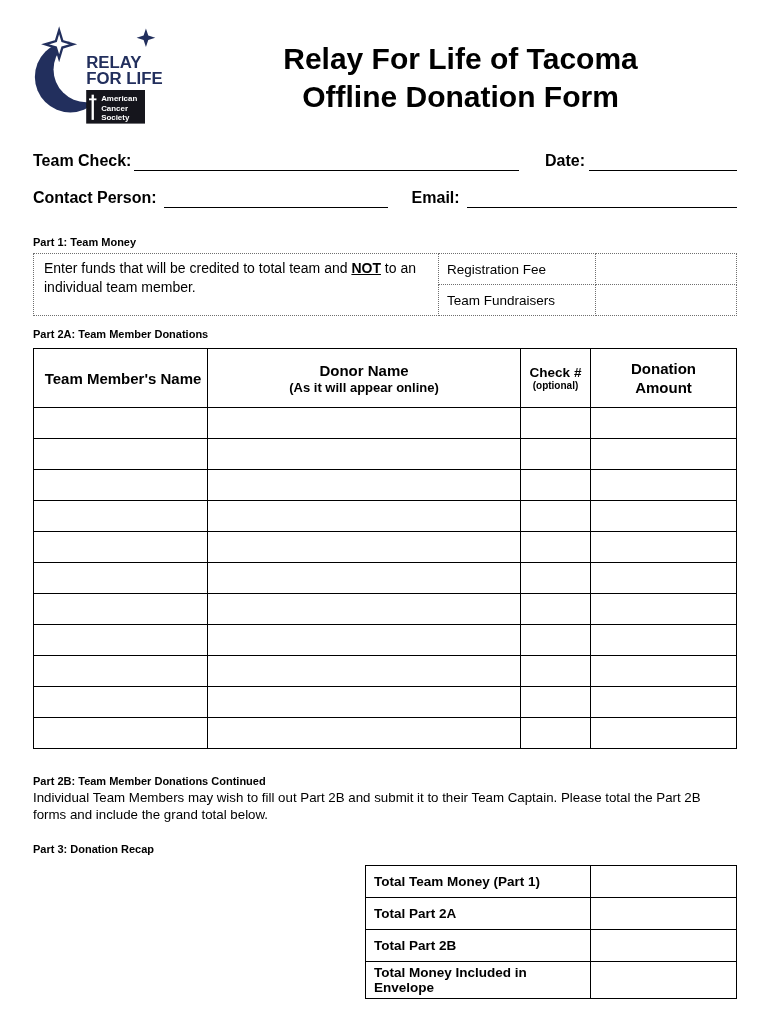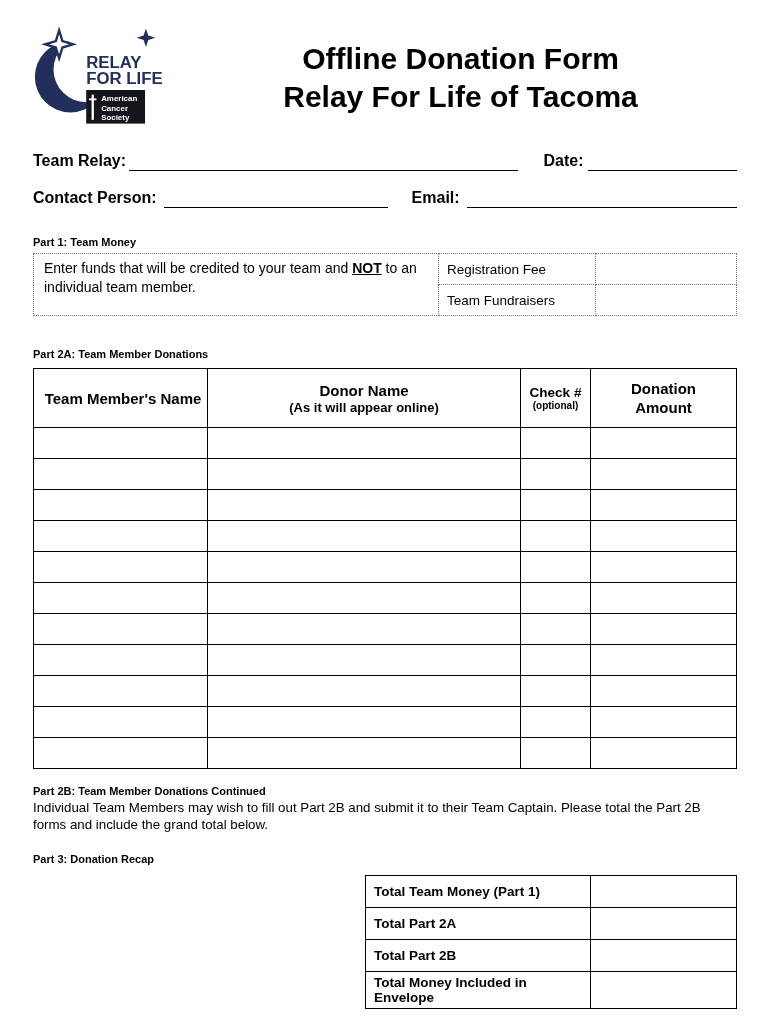--- a/index.html
+++ b/index.html
@@ -28,22 +28,22 @@
   .team-line { flex: 2.6; margin-left: 3px; }
   .date-label { margin-left: 26px; }
   .date-line { flex: 1; margin-left: 4px; }
   .contact-line { width: 224px; margin-left: 7px; }
   .email-label { margin-left: 24px; text-align: center; }
   .email-line { flex: 1; margin-left: 7px; }
 
   
   .part-heading { font-size: 11px; font-weight: 700; margin: 0; }
   .ph1 { margin-top: 28px; }
-  .ph2a { margin-top: 32px; }
-  .ph2b { margin-top: 16px; }
+  .ph2a { margin-top: 12px; }
+  .ph2b { margin-top: 26px; }
   .ph3 { margin-top: 20px; }
   .subtext { font-size: 13.3px; line-height: 16.5px; margin: 3px 0 0 0; }
 
   
   .part1-table { width: 100%; border-collapse: collapse; table-layout: fixed; margin-top: 5px; }
   .part1-table td { border: 1px dotted #6f6f6f; }
   .p1-desc { font-size: 14px; line-height: 19px; padding: 5px 10px; vertical-align: top; }
   .not { font-weight: 700; text-decoration: underline; }
   .p1-label { font-size: 13.5px; padding: 3px 8px; height: 24px; vertical-align: middle; }
   .p1-value { height: 24px; }
@@ -89,27 +89,27 @@
           <rect x="57" y="68" width="63" height="36" fill="#15151c"></rect>
           <line x1="64" y1="73" x2="64" y2="100" stroke="#ffffff" stroke-width="2.5"></line>
           <line x1="60" y1="78" x2="68" y2="78" stroke="#ffffff" stroke-width="2"></line>
           <text x="73" y="80" font-size="8.5" font-weight="bold" fill="#ffffff">American</text>
           <text x="73" y="90" font-size="8.5" font-weight="bold" fill="#ffffff">Cancer</text>
           <text x="73" y="100" font-size="8.5" font-weight="bold" fill="#ffffff">Society</text>
         </g>
       </svg>
     </div>
     <div class="title-block">
+      <div>Relay For Life of Tacoma</div>
       <div>Offline Donation Form</div>
-      <div>Relay For Life of Tacoma</div>
     </div>
   </header>
 
   <div class="fields-row row1">
-    <span class="flabel">Team Relay:</span>
+    <span class="flabel">Team Check:</span>
     <span class="fill-line team-line"></span>
     <span class="flabel date-label">Date:</span>
     <span class="fill-line date-line"></span>
   </div>
 
   <div class="fields-row row2">
     <span class="flabel">Contact Person:</span>
     <span class="fill-line contact-line"></span>
     <span class="flabel email-label">Email:</span>
     <span class="fill-line email-line"></span>
@@ -117,21 +117,21 @@
 
   <h2 class="part-heading ph1">Part 1: Team Money</h2>
   <table class="part1-table">
     <colgroup>
         <col style="width:405px">
         <col style="width:157px">
         <col>
       </colgroup>
     <tbody>
       <tr>
-        <td rowspan="2" class="p1-desc"><span>Enter funds that will be credited to your team and </span><span class="not">NOT</span><span> to an individual team member.</span></td>
+        <td rowspan="2" class="p1-desc"><span>Enter funds that will be credited to total team and </span><span class="not">NOT</span><span> to an individual team member.</span></td>
         <td class="p1-label">Registration Fee</td>
         <td class="p1-value"></td>
       </tr>
       <tr>
         <td class="p1-label">Team Fundraisers</td>
         <td class="p1-value"></td>
       </tr>
     </tbody>
   </table>
 

